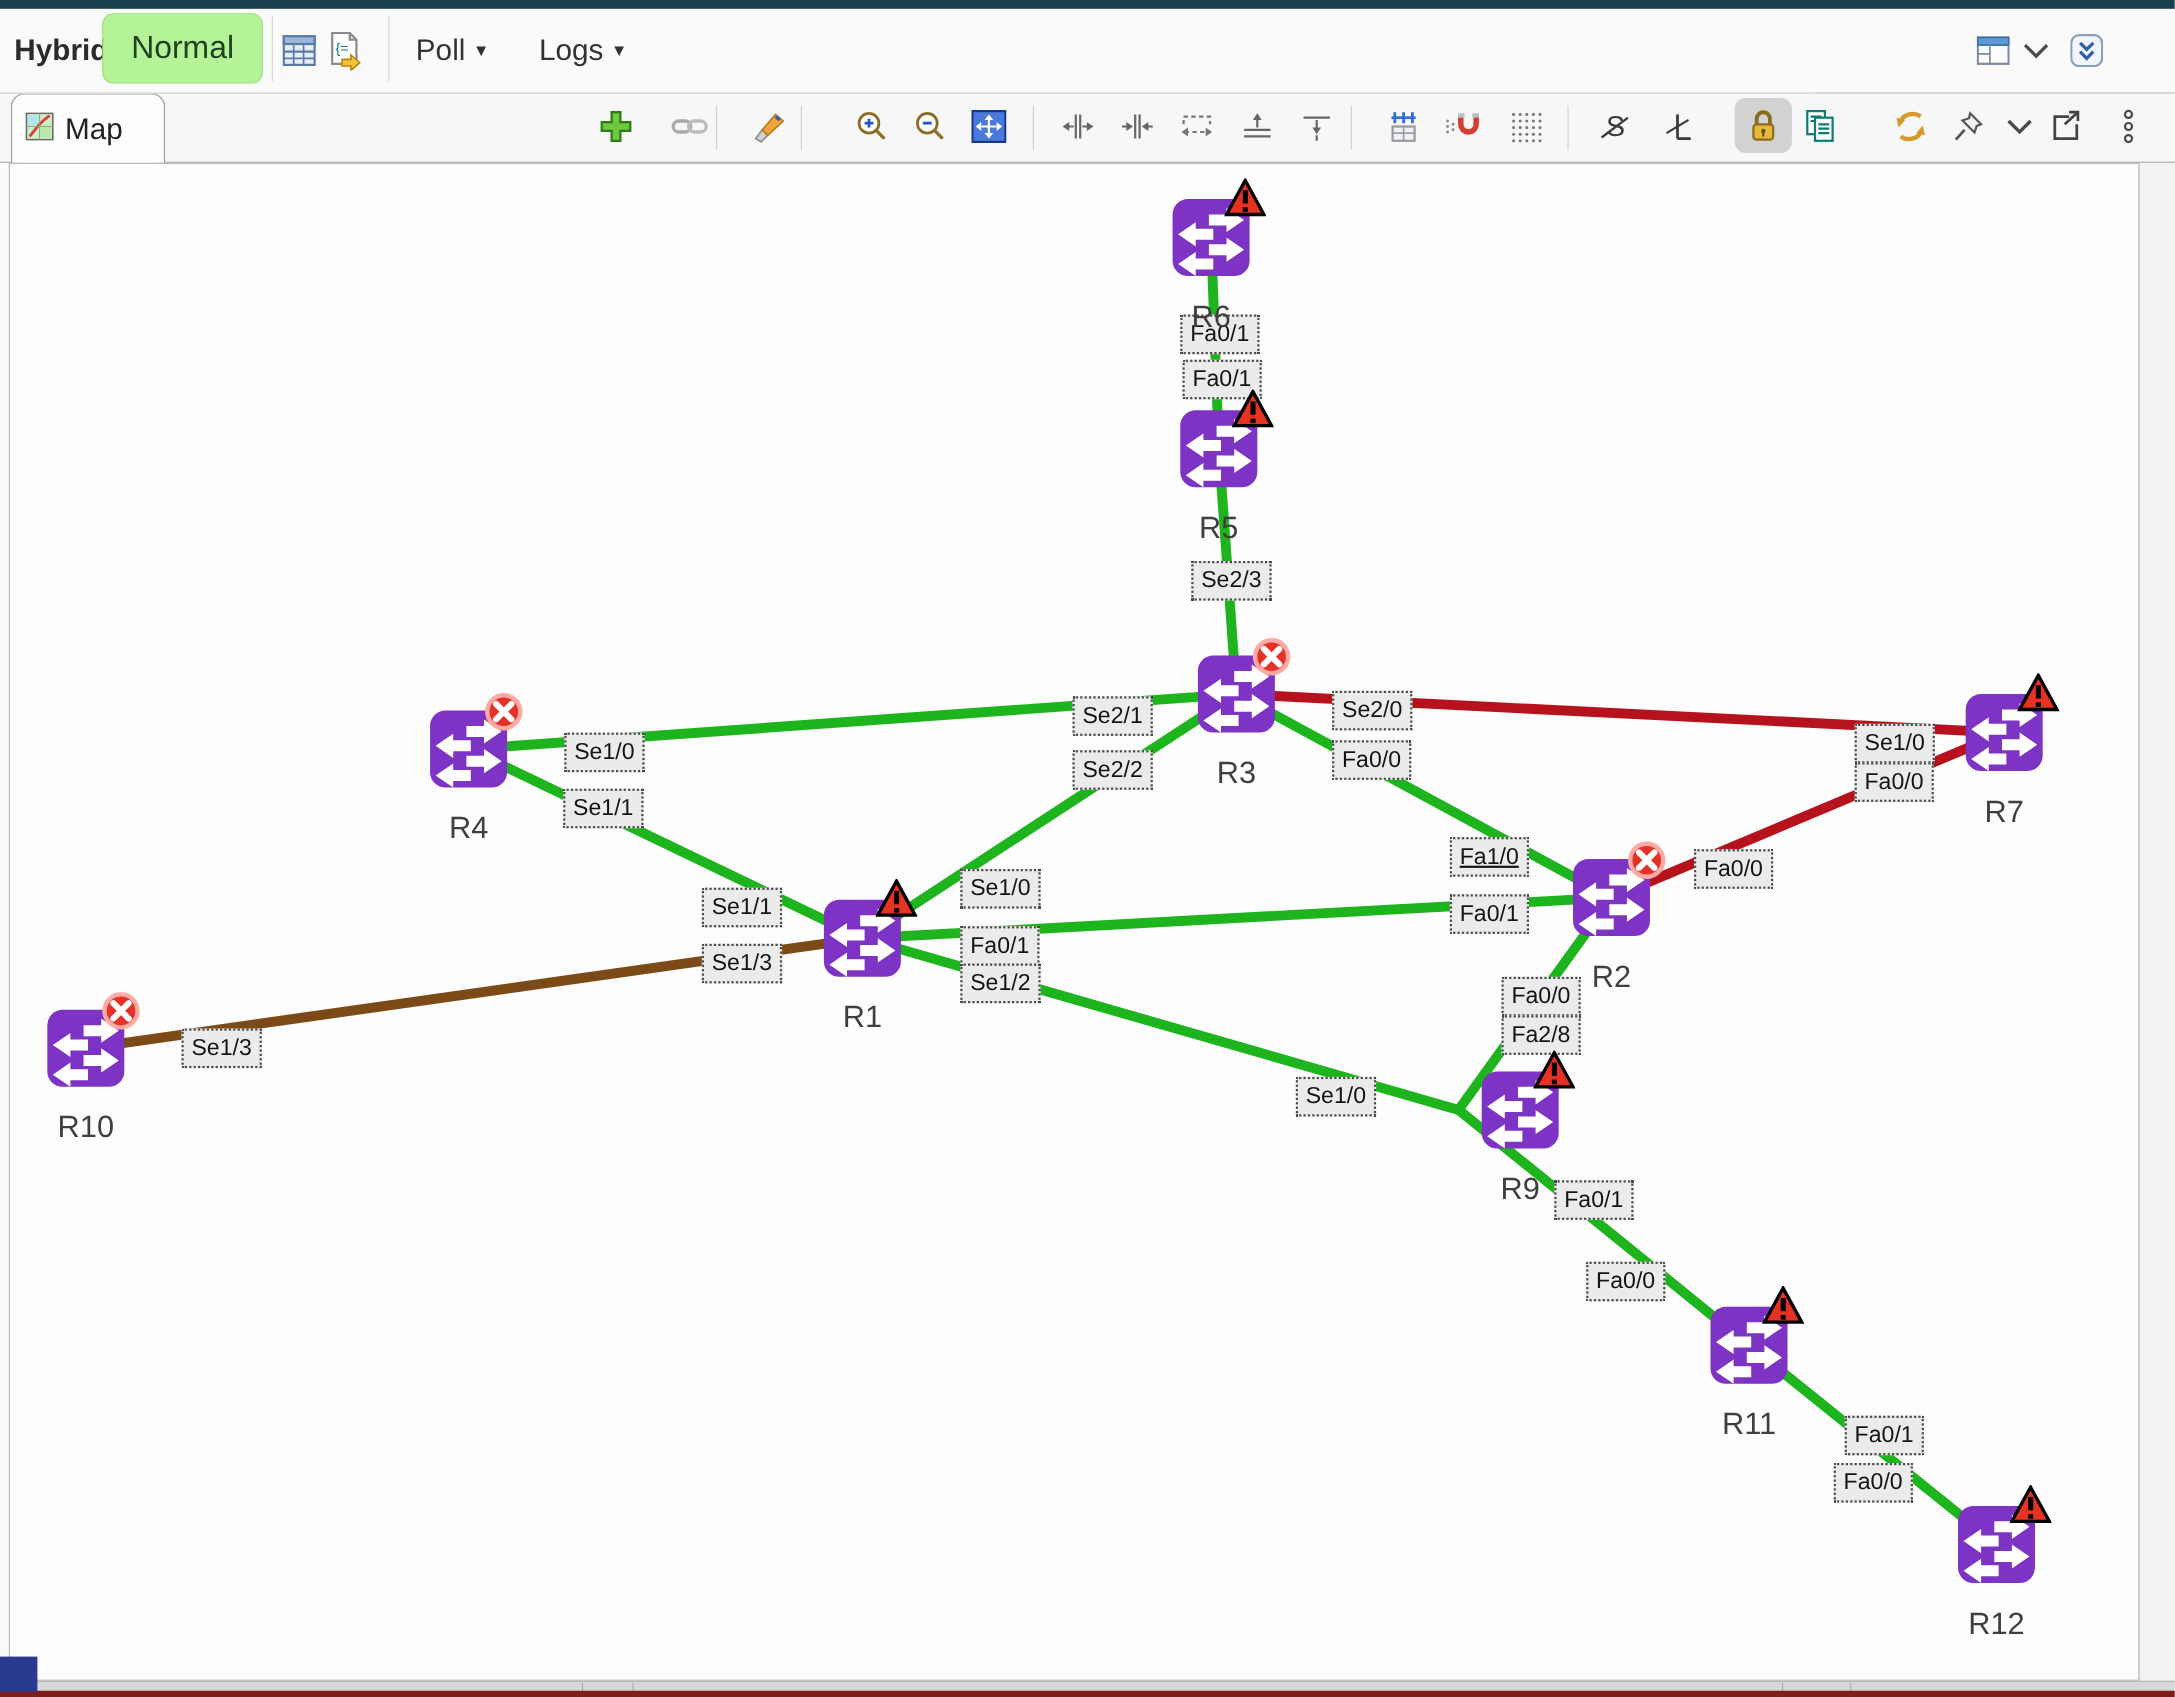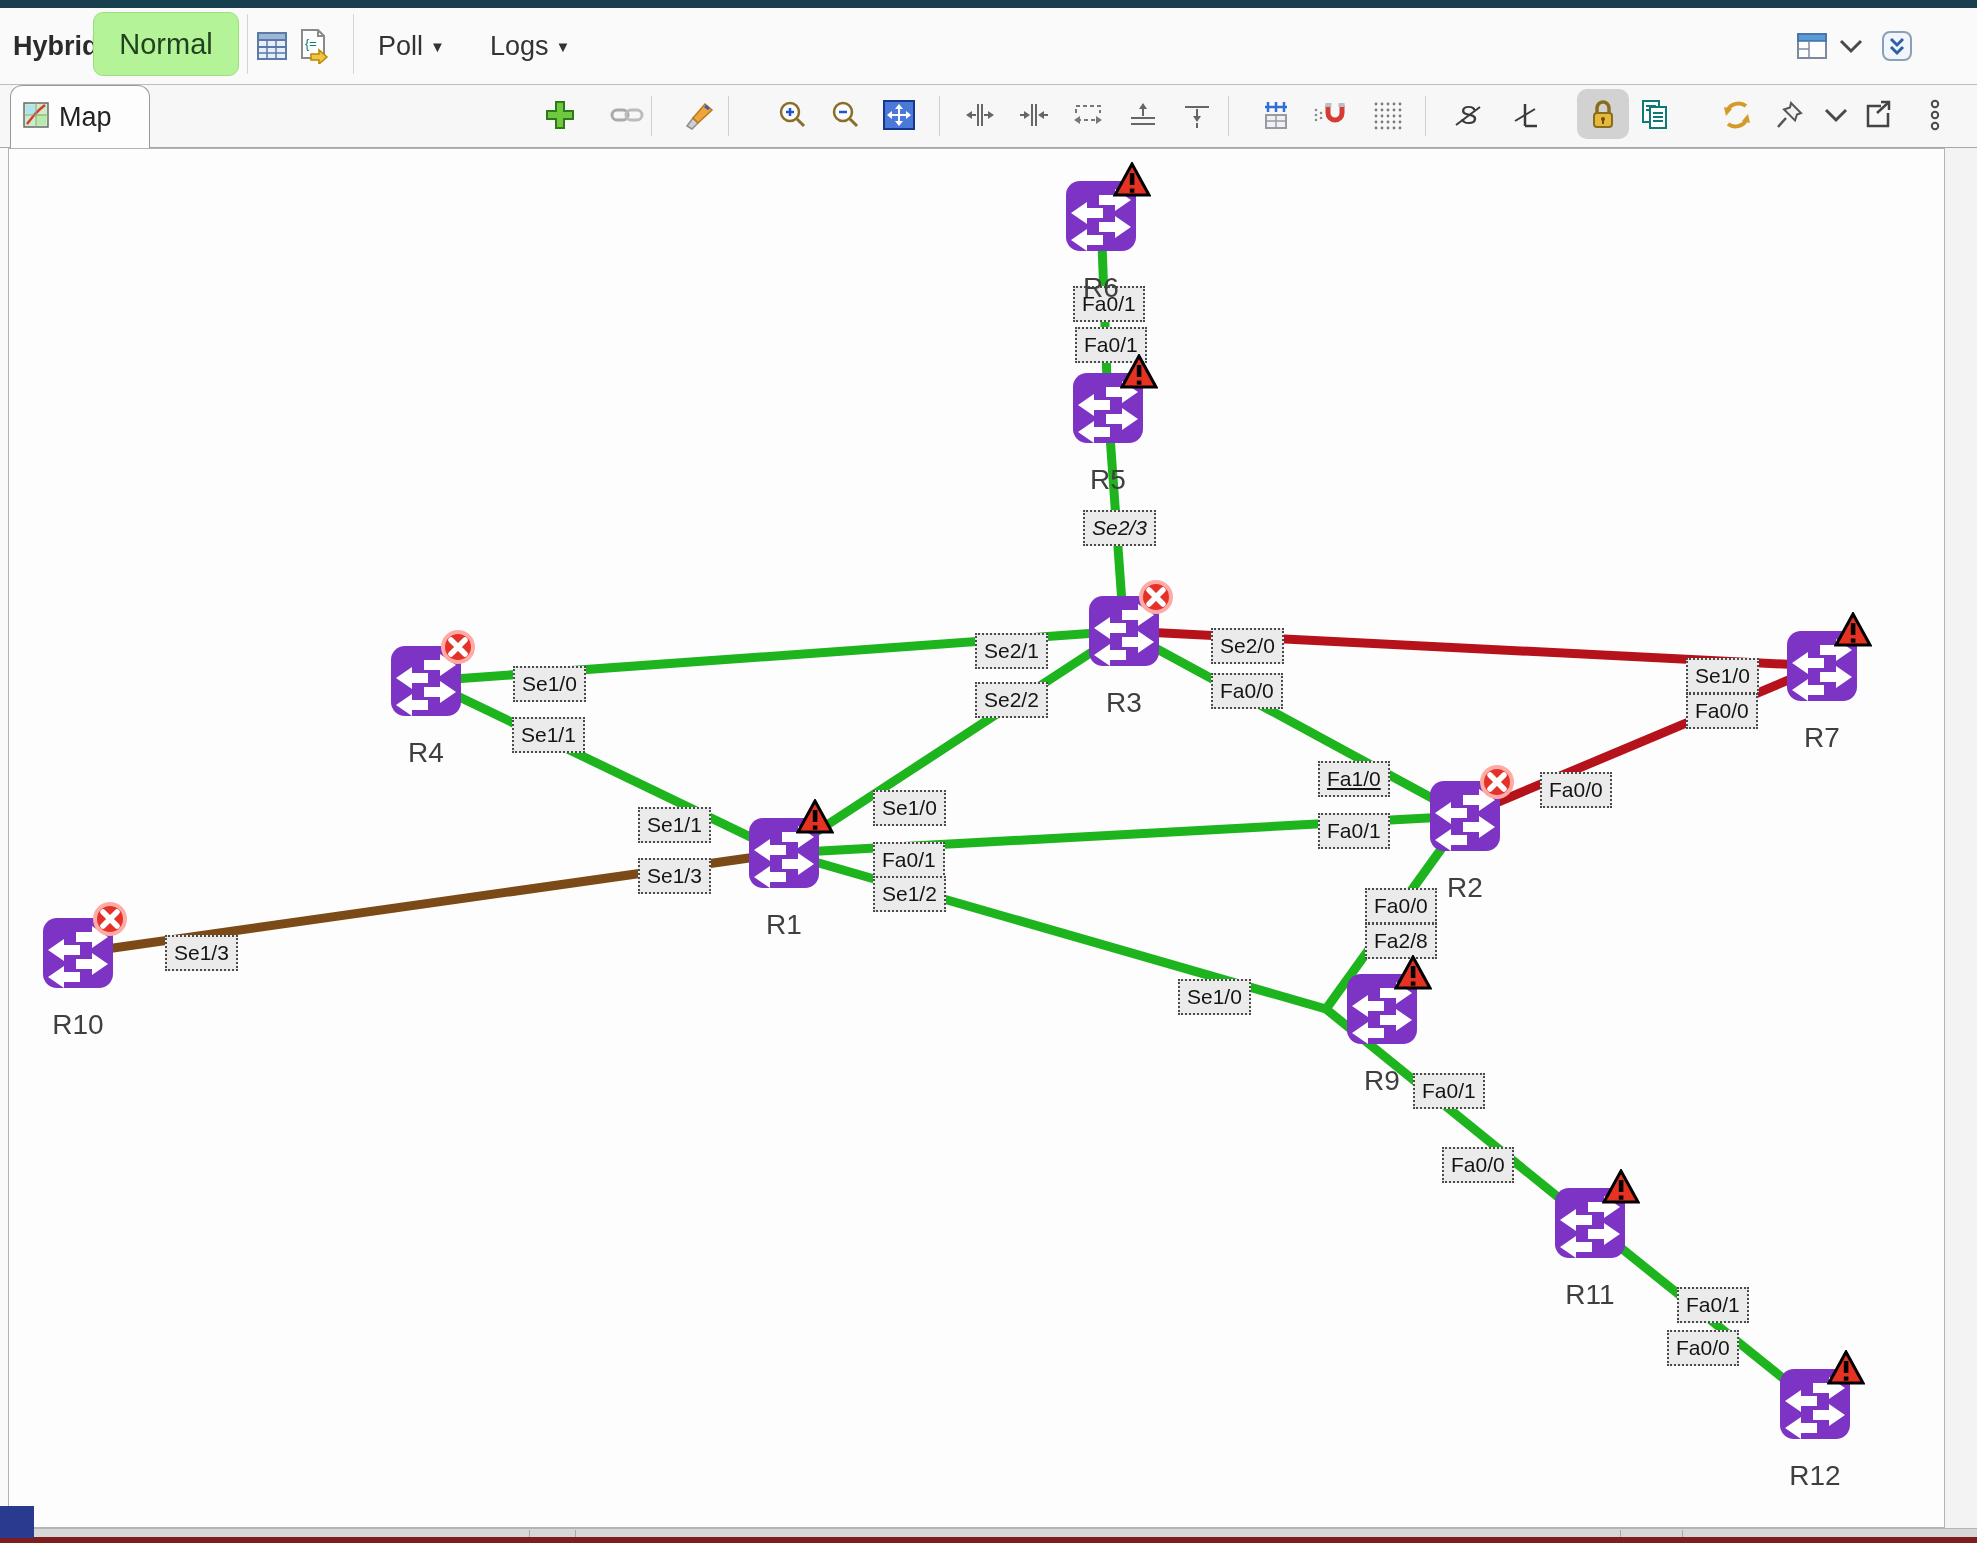--- a/index.html
+++ b/index.html
@@ -348,21 +348,21 @@
       <line x1="784" y1="853" x2="1326" y2="1009" stroke="#1db41d" stroke-width="9"></line>
       <line x1="1124" y1="631" x2="1822" y2="666" stroke="#b5121b" stroke-width="9"></line>
       <line x1="1124" y1="631" x2="1465" y2="816" stroke="#1db41d" stroke-width="9"></line>
       <line x1="1465" y1="816" x2="1822" y2="666" stroke="#b5121b" stroke-width="9"></line>
       <line x1="1465" y1="816" x2="1326" y2="1009" stroke="#1db41d" stroke-width="9"></line>
       <line x1="1326" y1="1009" x2="1590" y2="1223" stroke="#1db41d" stroke-width="9"></line>
       <line x1="1590" y1="1223" x2="1815" y2="1404" stroke="#1db41d" stroke-width="9"></line>
     </svg>
     <div class="iface-label" style="left: 1073px; top: 286px;">Fa0/1</div>
     <div class="iface-label" style="left: 1075px; top: 327px;">Fa0/1</div>
-    <div class="iface-label" style="left: 1083px; top: 510px; font-style: italic;">Se2/3</div>
+    <div class="iface-label" style="left: 1083px; top: 510px;">Se2/3</div>
     <div class="iface-label" style="left: 513px; top: 666px;">Se1/0</div>
     <div class="iface-label" style="left: 975px; top: 633px;">Se2/1</div>
     <div class="iface-label" style="left: 512px; top: 717px;">Se1/1</div>
     <div class="iface-label" style="left: 638px; top: 807px;">Se1/1</div>
     <div class="iface-label" style="left: 165px; top: 935px;">Se1/3</div>
     <div class="iface-label" style="left: 638px; top: 858px;">Se1/3</div>
     <div class="iface-label" style="left: 873px; top: 790px;">Se1/0</div>
     <div class="iface-label" style="left: 975px; top: 682px;">Se2/2</div>
     <div class="iface-label" style="left: 873px; top: 842px;">Fa0/1</div>
     <div class="iface-label" style="left: 1318px; top: 813px;">Fa0/1</div>

